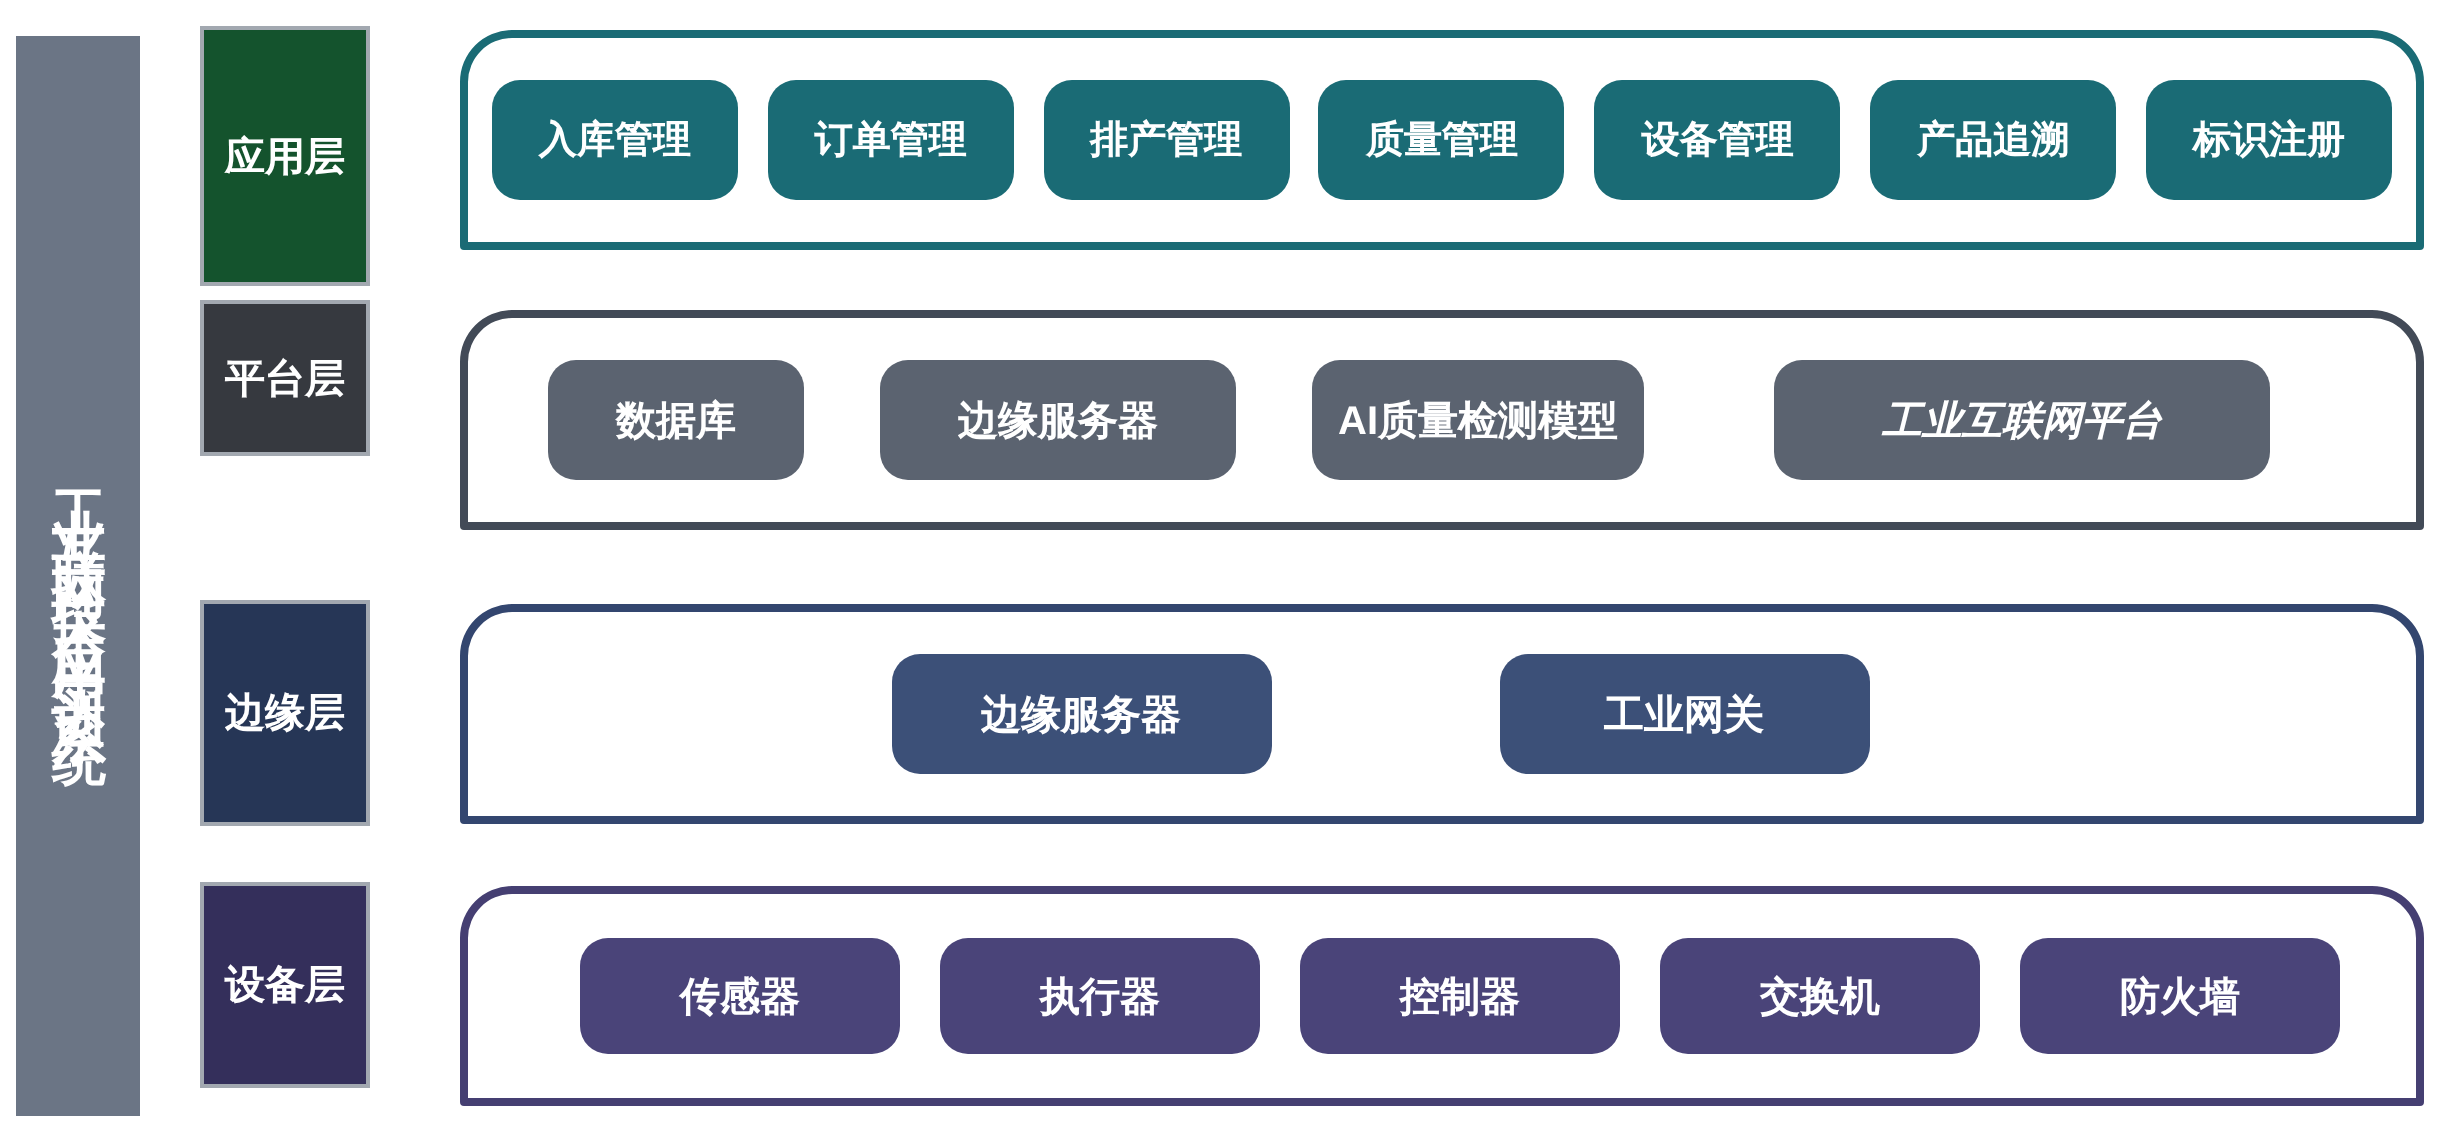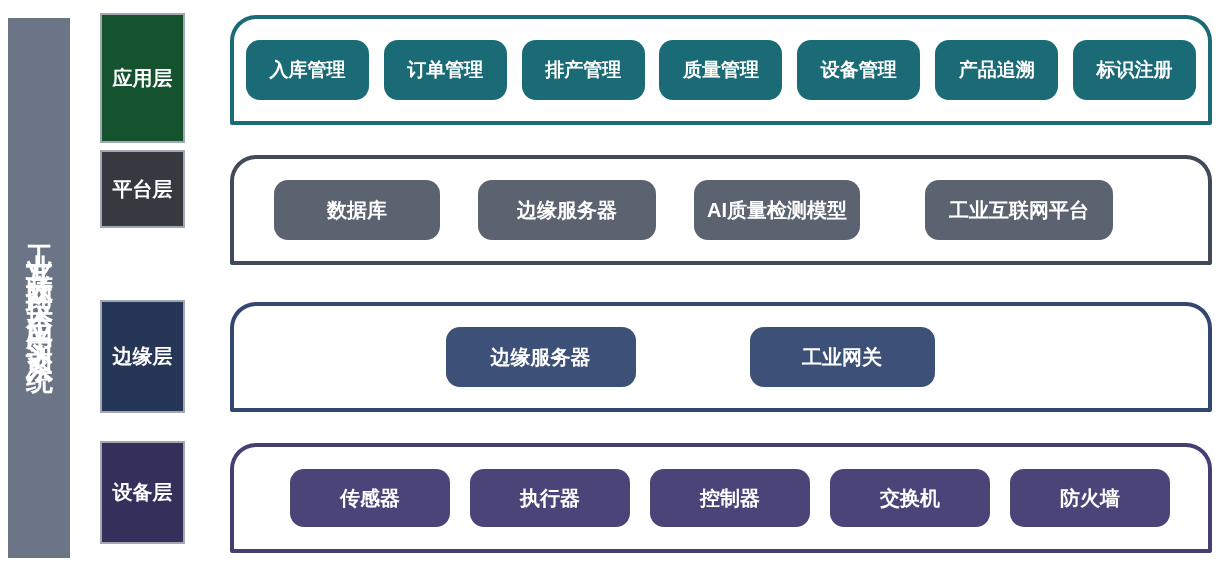--- a/index.html
+++ b/index.html
@@ -40,24 +40,24 @@
   
   .chip {
     color:#ffffff; font-weight:bold; border-radius:14px; box-sizing:border-box;
     display:flex; align-items:center; justify-content:center; flex:0 0 auto;
     text-align:center; white-space:nowrap;
   }
   .chip-app      { background:#1a6b75; width:123px; height:60px; font-size:19px; }
   .chip-platform { background:#5b6370; height:60px; font-size:20px; margin-right:38px; }
   .chip-edge     { background:#3c5078; height:60px; font-size:20px; }
   .chip-device   { background:#4a4479; width:160px; height:58px; font-size:20px; }
-  .w-db   { width:166px; }
+  .w-db   { width:128px; }
   .w-mq   { width:178px; }
   .w-ai   { width:166px; }
-  .w-iip  { width:188px; margin-left:27px; margin-right:0; }
+  .w-iip  { width:248px; margin-left:27px; margin-right:0;font-style:italic; }
   .w-edgesrv { width:190px; }
   .w-gw      { width:185px;margin-left:40px; }
 </style>
 </head>
 <body>
 
 <div class="stage">
 
   <div class="sidebar">
     <div class="sidebar-title">工业互联网技术应用实训系统</div>

